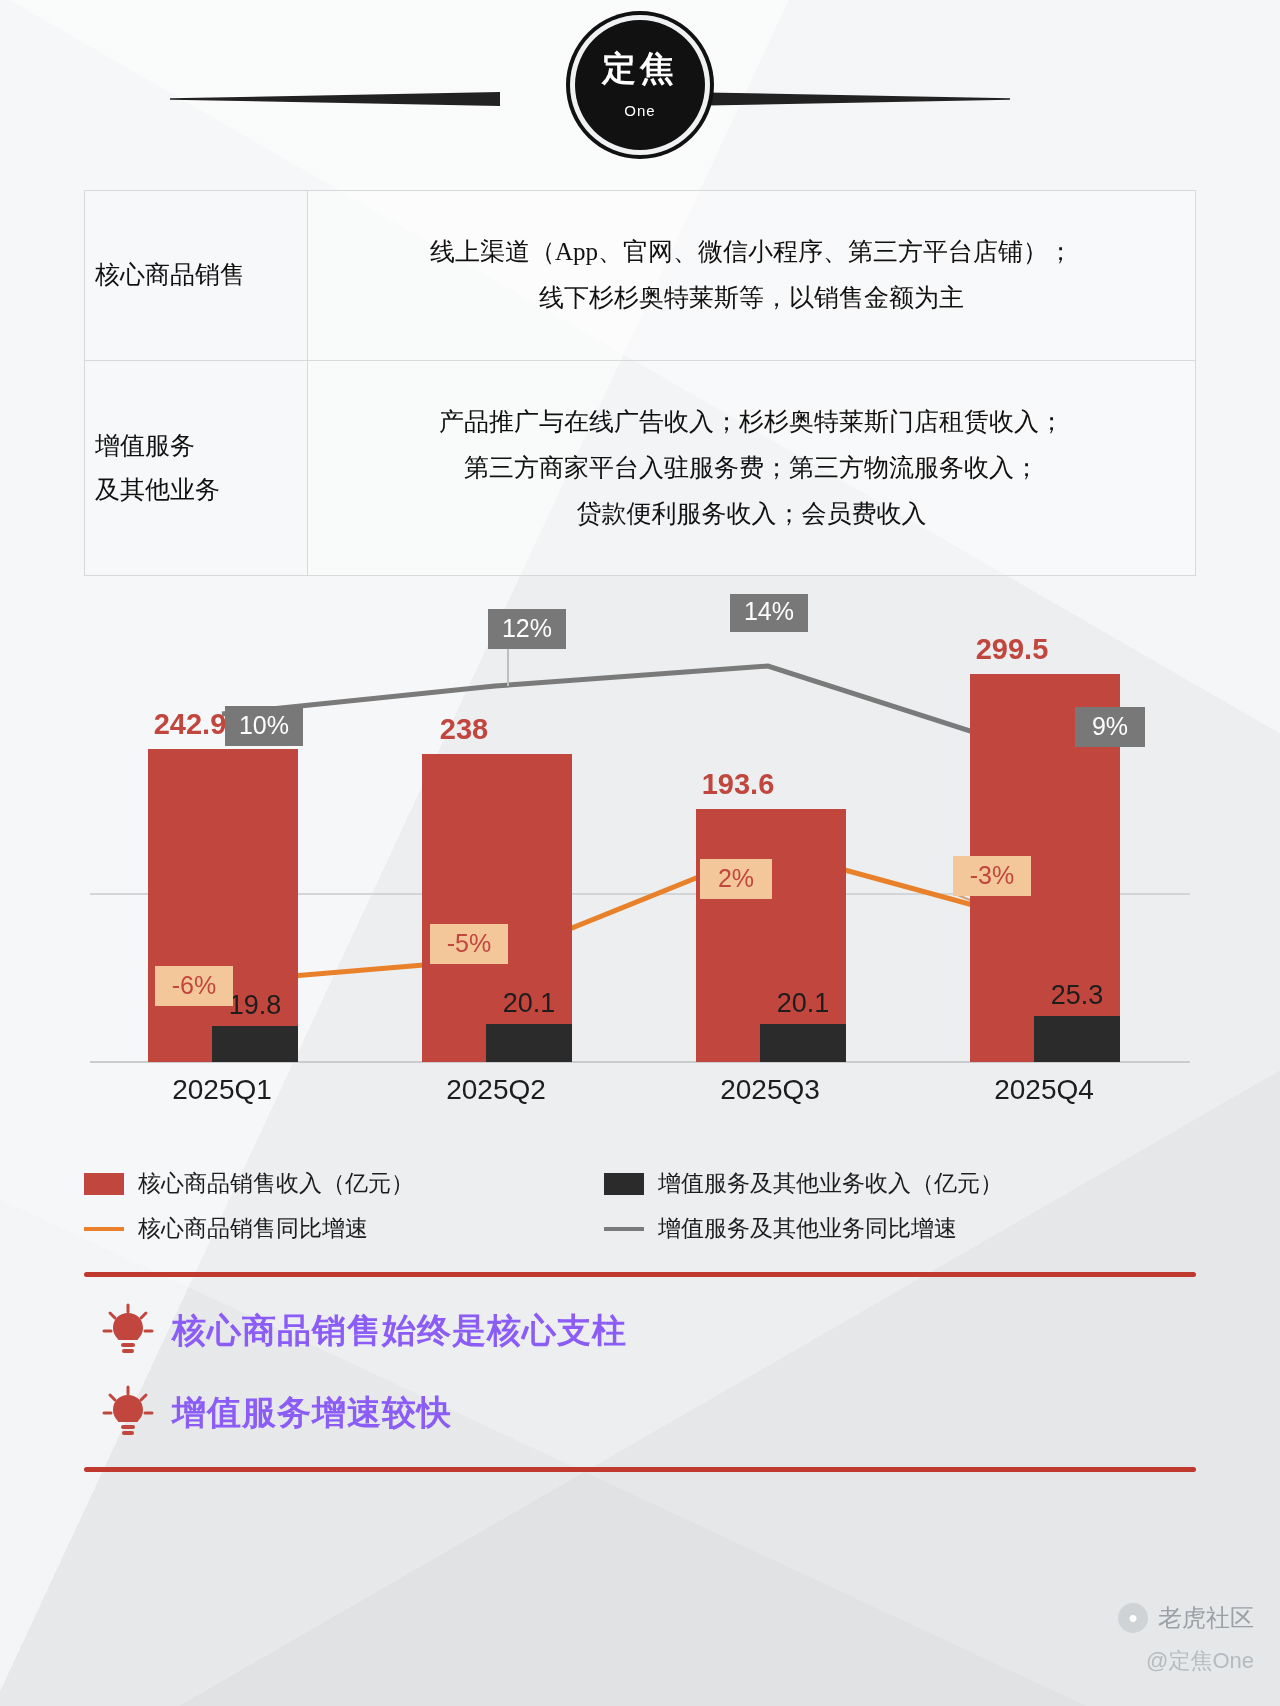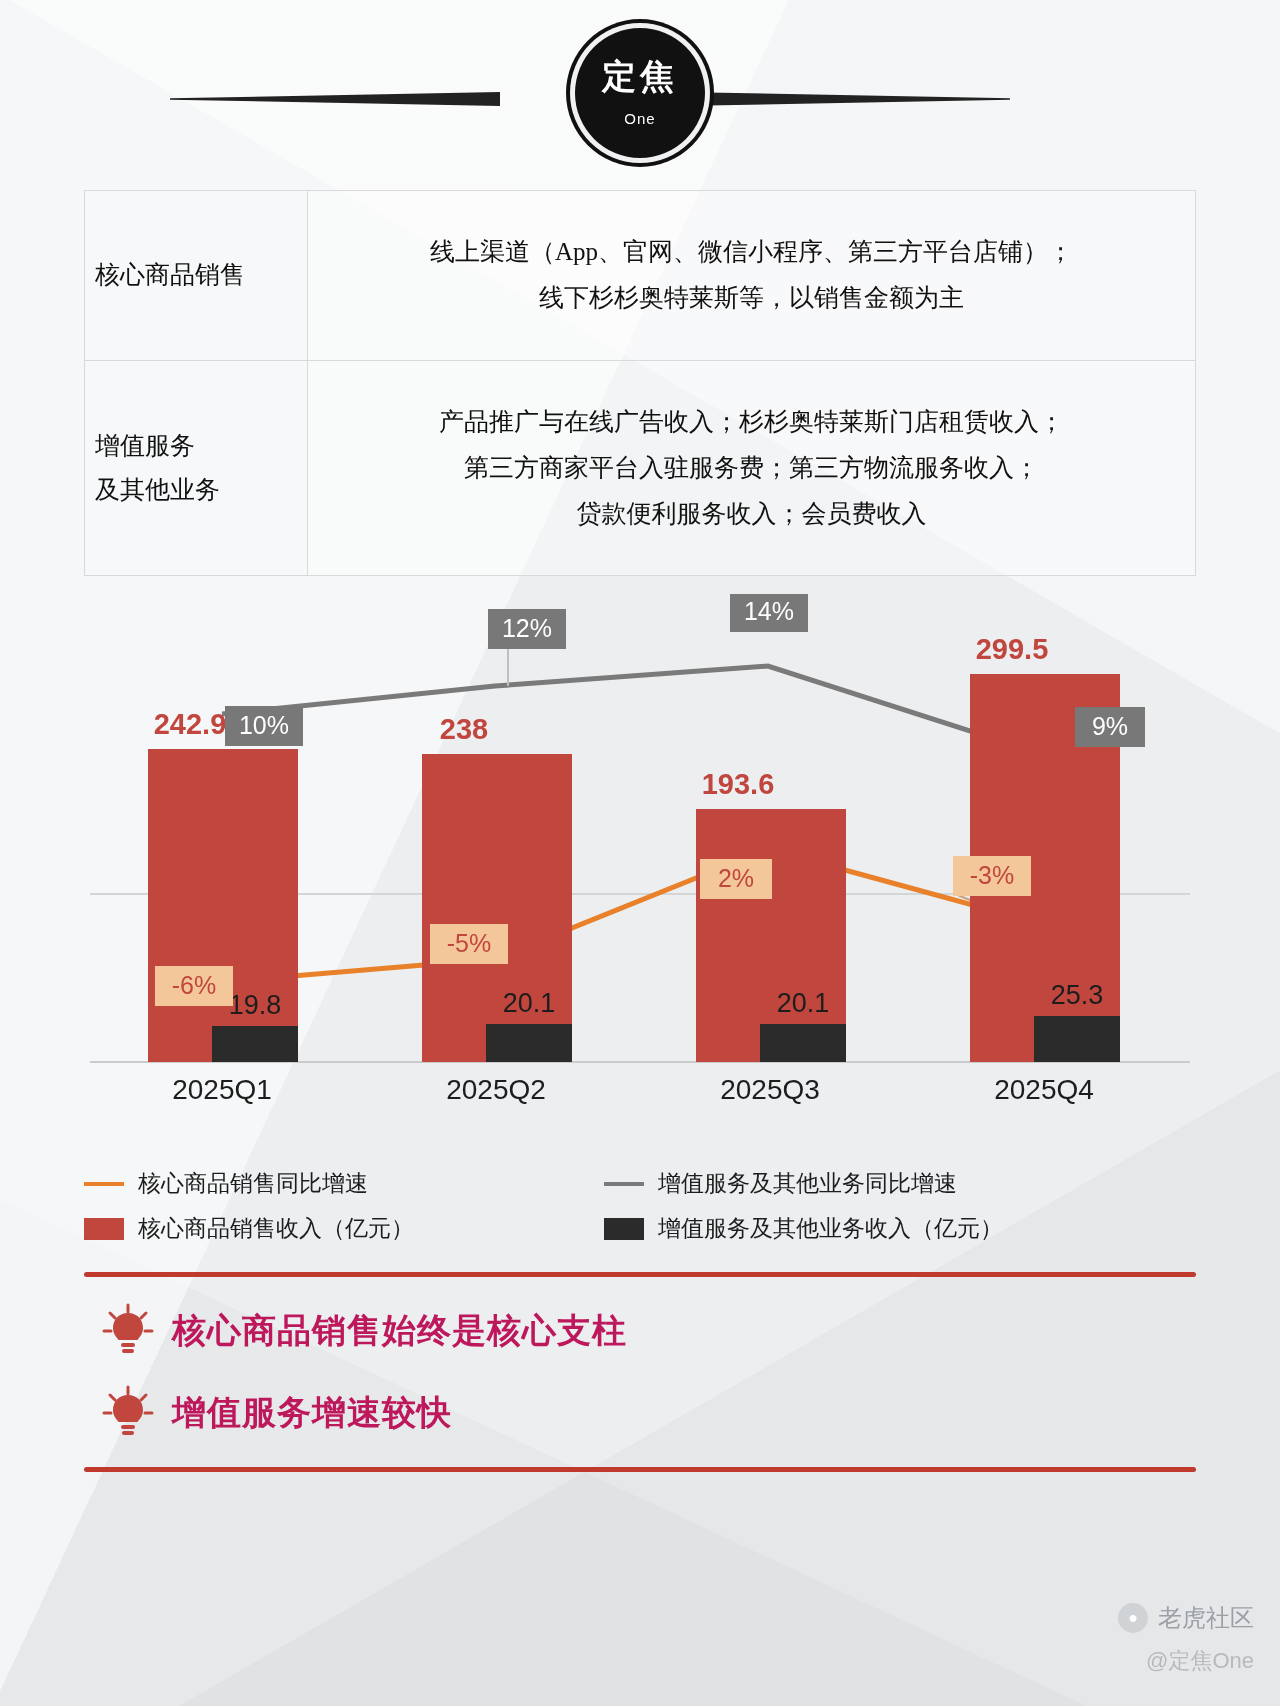--- a/index.html
+++ b/index.html
@@ -28,21 +28,21 @@
   }
   .rule-left{left:170px;width:330px;
     border-top:11px solid #222;border-bottom:0;
     clip-path:polygon(0 45%,100% 0,100% 100%,0 55%);
     height:14px;background:#222;border-top:0;
   }
   .rule-right{left:680px;width:330px;height:14px;background:#222;
     clip-path:polygon(0 0,100% 45%,100% 55%,0 100%);
   }
   .badge{
-    position:absolute;left:50%;top:28px;transform:translateX(-50%);
+    position:absolute;left:50%;top:20px;transform:translateX(-50%);
     width:130px;height:130px;border-radius:50%;
     background:#111;color:#fff;
     display:flex;flex-direction:column;align-items:center;justify-content:center;
     box-shadow:0 0 0 5px #f0f1f3,0 0 0 9px #111;
   }
   .badge .cn{font-size:34px;font-weight:700;letter-spacing:4px;line-height:1;}
   .badge .en{font-size:15px;margin-top:17px;letter-spacing:1px;}
 
   
   .title{
@@ -70,21 +70,21 @@
   .legend-item .swatch{width:40px;height:22px;margin-right:14px;flex:none;}
   .legend-item .line{width:40px;height:0;border-top:4px solid #e8812a;margin-right:14px;flex:none;}
   .legend-item .line.grey{border-top-color:#7a7a7a;}
   .legend-item .txt{font-size:23px;color:#1d1d1d;white-space:nowrap;}
 
   
   .foot{margin:28px 84px 0 84px;}
   .hr-red{height:5px;background:#c0392f;border-radius:3px;}
   .bullet{display:flex;align-items:center;margin:26px 0 10px 18px;}
   .bullet .bulb{width:52px;height:56px;margin-right:18px;flex:none;}
-  .bullet .btxt{font-size:34px;color:#be185d;font-weight:700;letter-spacing:1px;font-family:Liberation Mono, monospace;}
+  .bullet .btxt{font-size:34px;color:#8b5cf6;font-weight:700;letter-spacing:1px;font-family:Liberation Mono, monospace;}
 
   
   .wm{position:absolute;right:26px;bottom:72px;display:flex;align-items:center;
       color:#9aa0a6;font-size:24px;z-index:3;}
   .wm .circ{width:30px;height:30px;border-radius:50%;background:#cfd3d6;margin-right:10px;
             display:flex;align-items:center;justify-content:center;color:#fff;font-size:16px;}
   .wm2{position:absolute;right:26px;bottom:30px;color:#b6bbbf;font-size:22px;z-index:3;}
 </style>
 </head>
 <body>
@@ -201,36 +201,36 @@
       <text id="cat-0" x="222" y="505" fill="#1d1d1d" font-size="28" text-anchor="middle" font-family="Liberation Sans, sans-serif">2025Q1</text>
       <text id="cat-1" x="496" y="505" fill="#1d1d1d" font-size="28" text-anchor="middle" font-family="Liberation Sans, sans-serif">2025Q2</text>
       <text id="cat-2" x="770" y="505" fill="#1d1d1d" font-size="28" text-anchor="middle" font-family="Liberation Sans, sans-serif">2025Q3</text>
       <text id="cat-3" x="1044" y="505" fill="#1d1d1d" font-size="28" text-anchor="middle" font-family="Liberation Sans, sans-serif">2025Q4</text>
     </svg>
   </div>
 
   <div class="legend">
     <div class="legend-row">
       <div class="legend-item">
+        <span class="swatch" style="background:#c0463e"></span>
+        <span class="txt">核心商品销售收入（亿元）</span>
+      </div>
+      <div class="legend-item">
+        <span class="swatch" style="background:#2b2b2b"></span>
+        <span class="txt">增值服务及其他业务收入（亿元）</span>
+      </div>
+    </div>
+    <div class="legend-row">
+      <div class="legend-item">
         <span class="line"></span>
         <span class="txt">核心商品销售同比增速</span>
       </div>
       <div class="legend-item">
         <span class="line grey"></span>
         <span class="txt">增值服务及其他业务同比增速</span>
-      </div>
-    </div>
-    <div class="legend-row">
-      <div class="legend-item">
-        <span class="swatch" style="background:#c0463e"></span>
-        <span class="txt">核心商品销售收入（亿元）</span>
-      </div>
-      <div class="legend-item">
-        <span class="swatch" style="background:#2b2b2b"></span>
-        <span class="txt">增值服务及其他业务收入（亿元）</span>
       </div>
     </div>
   </div>
 
   <div class="foot">
     <div class="hr-red"></div>
 
     <div class="bullet">
       <svg class="bulb" viewBox="0 0 52 56">
         <g stroke="#c0463e" stroke-width="3" stroke-linecap="round">

